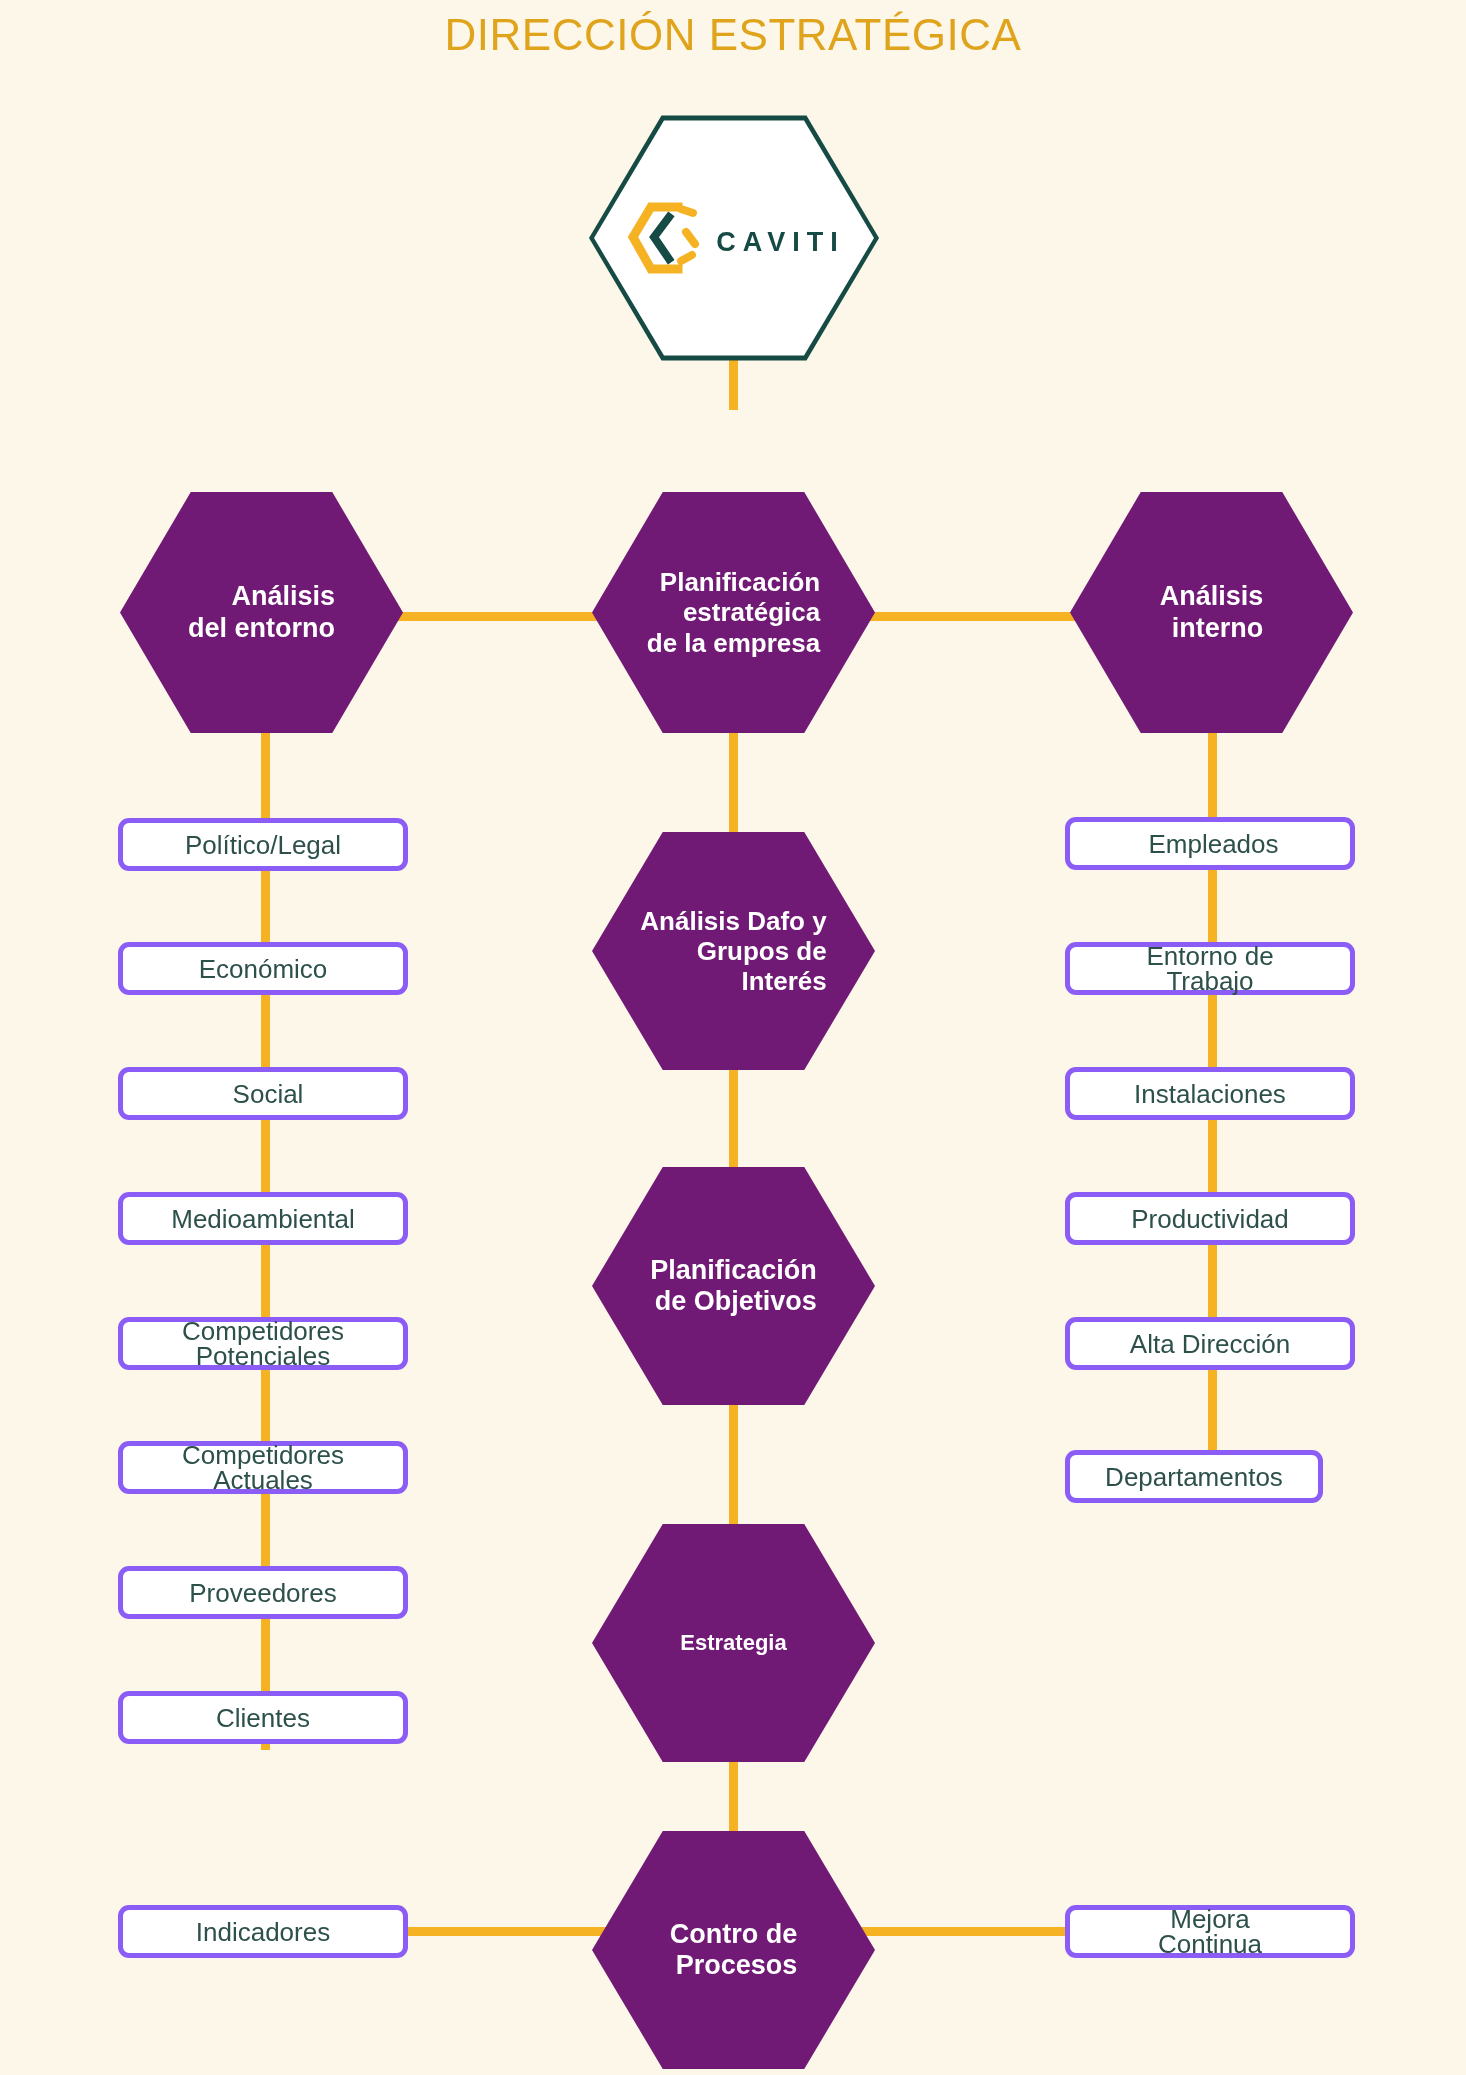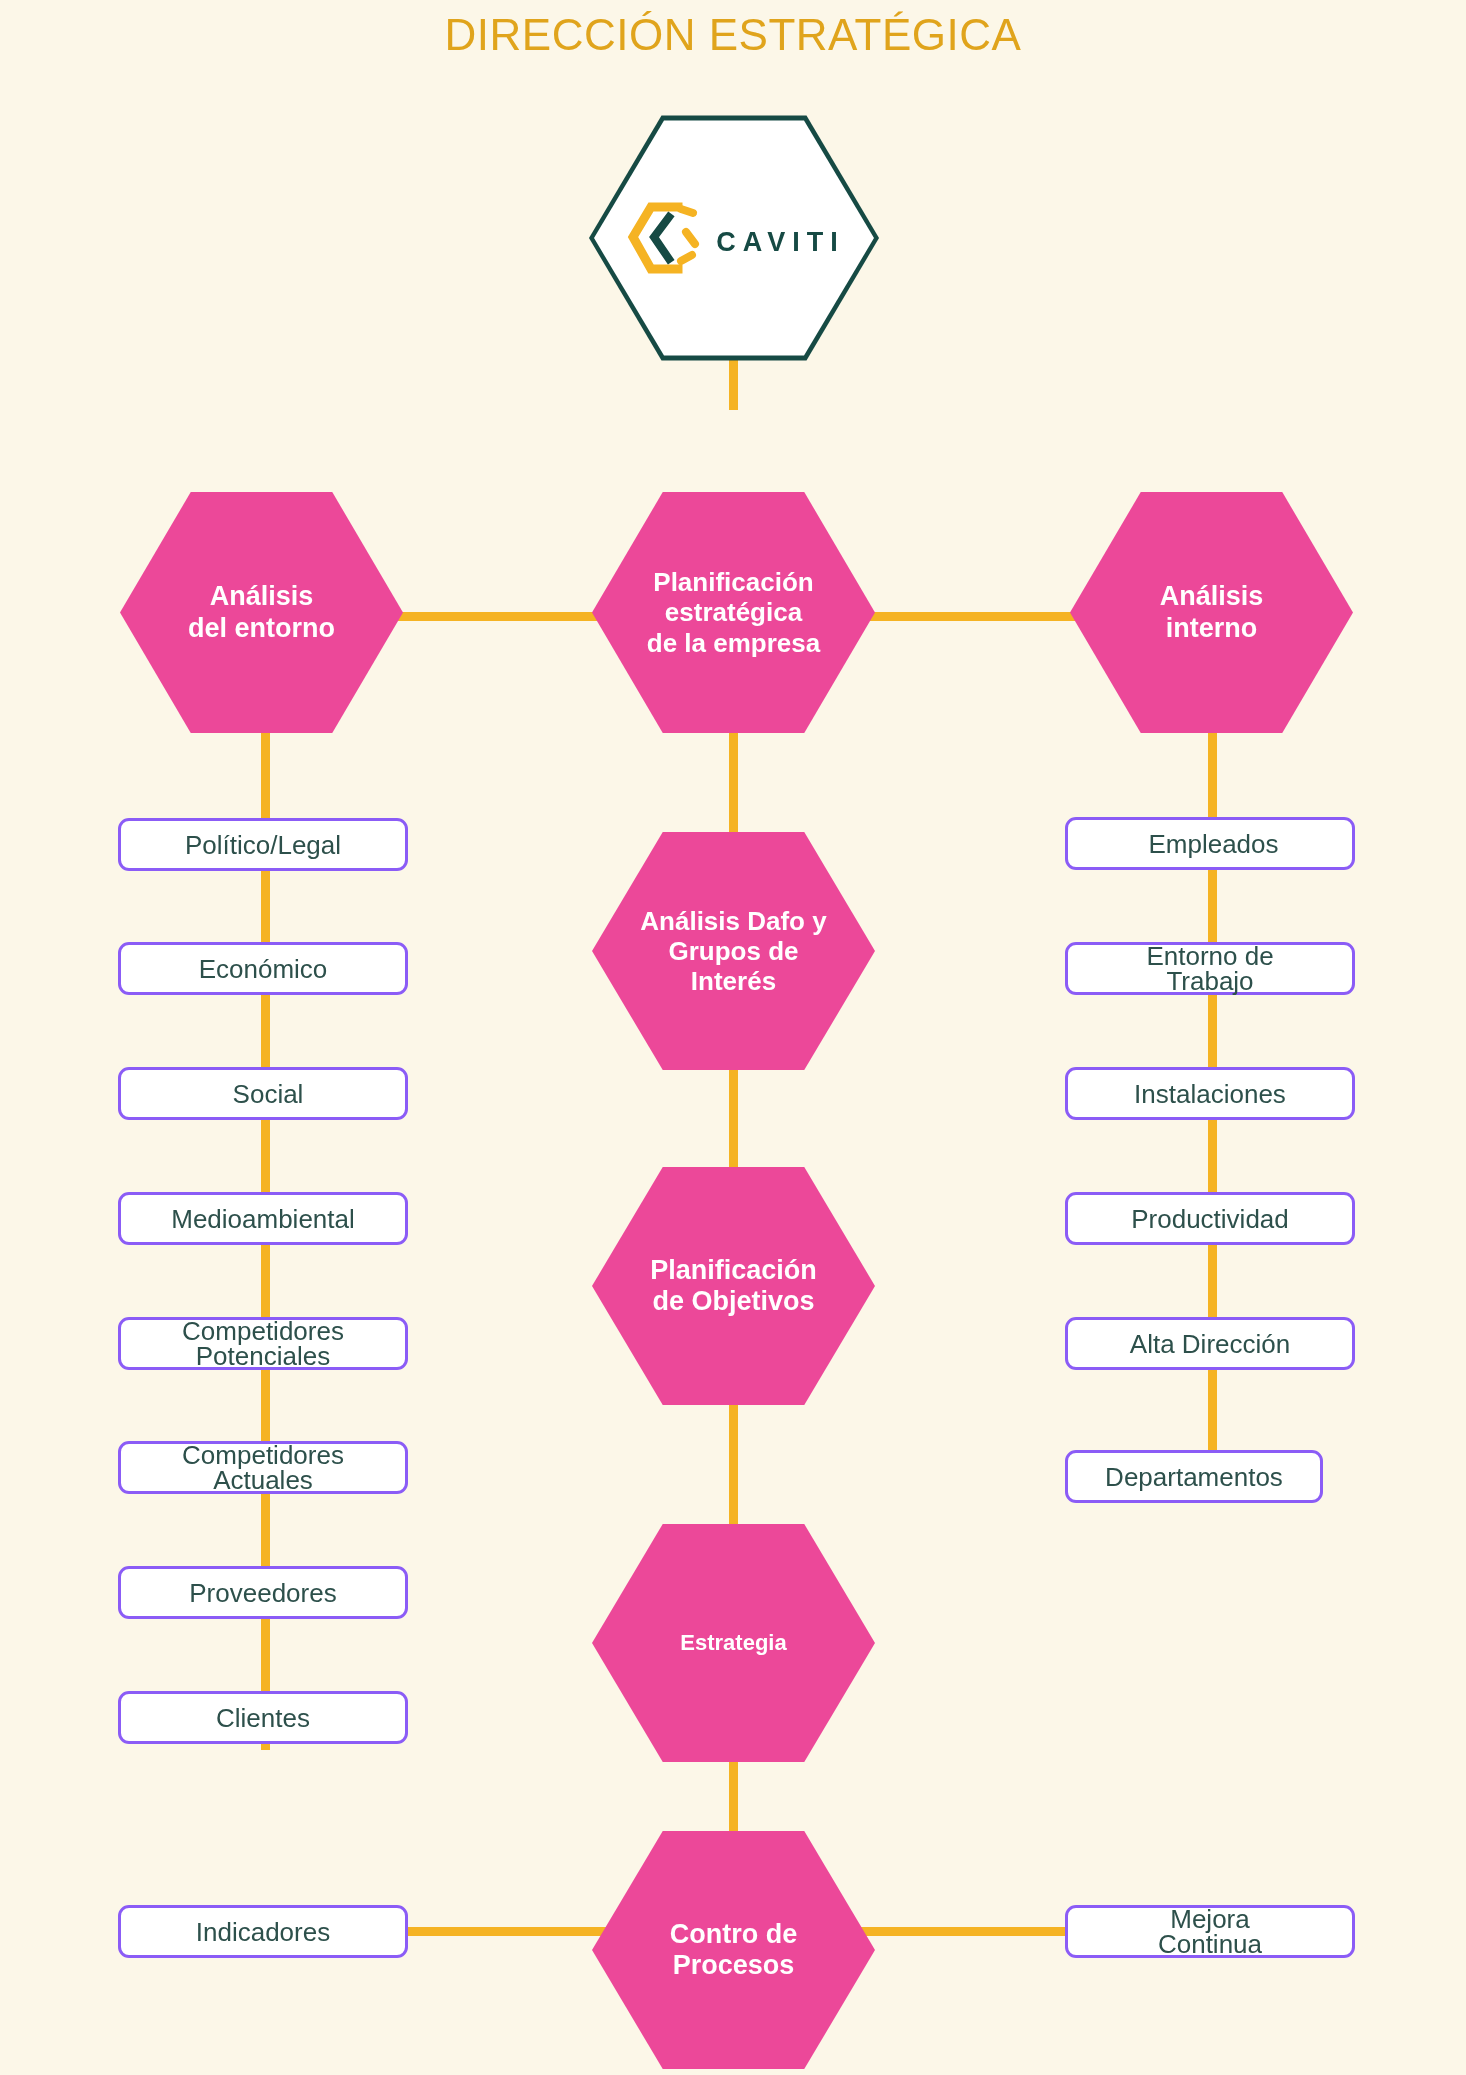--- a/index.html
+++ b/index.html
@@ -42,26 +42,26 @@
   .hline {
     position: absolute;
     height: 9px;
     background: #F5B323;
     z-index: 1;
   }
 
   
   .hex {
     position: absolute;
-    background: #ec4899;
+    background: #701a75;
     clip-path: polygon(25% 2%, 75% 2%, 100% 50%, 75% 98%, 25% 98%, 0% 50%);
     display: flex;
     align-items: center;
     justify-content: center;
-    text-align: center;
+    text-align: right;
     color: #FFFFFF;
     font-weight: bold;
     line-height: 1.16;
     z-index: 3;
   }
   .hex span { display: block; padding: 0 6px; }
 
   
   .hex-logo {
     position: absolute;
@@ -90,21 +90,21 @@
     color: #164A44;
     margin-top: 8px;
     margin-left: 7px;
     font-family: "Liberation Sans", sans-serif;
   }
 
   
   .box {
     position: absolute;
     background: #FFFFFF;
-    border: 3px solid #8b5cf6;
+    border: 5px solid #8b5cf6;
     border-radius: 11px;
     display: flex;
     align-items: center;
     justify-content: center;
     text-align: center;
     color: #2D504B;
     font-size: 26px;
     z-index: 2;
     box-sizing: border-box;
     font-family: "Liberation Sans", sans-serif;

